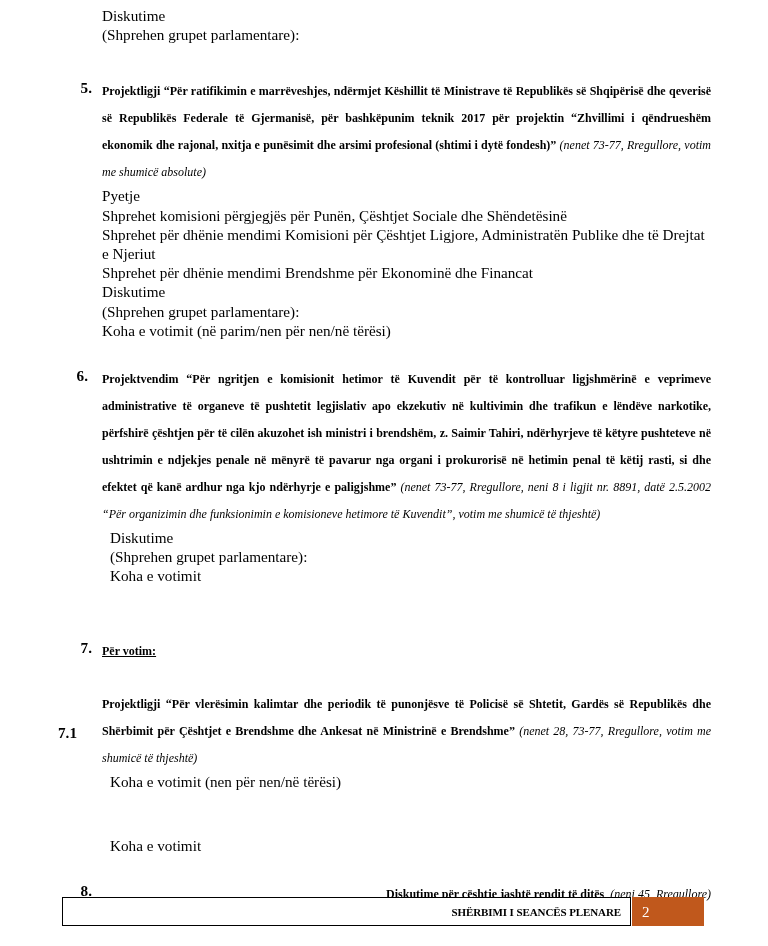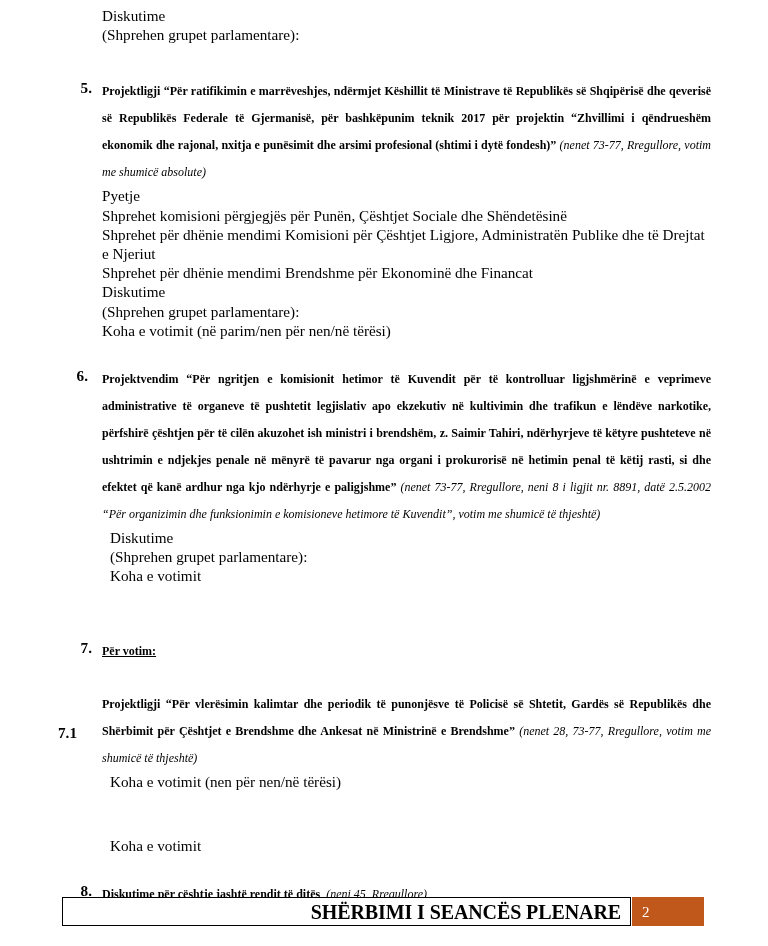--- a/index.html
+++ b/index.html
@@ -96,21 +96,21 @@
     height: 29px;
     box-sizing: border-box;
     border: 1.6px solid #000000;
     background: #ffffff;
   }
   .footer-title {
     position: absolute;
     right: 9px;
     top: 50%;
     transform: translateY(-50%);
-    font-size: 20px;
+    font-size: 11px;
     font-weight: bold;
     letter-spacing: -0.1px;
     white-space: nowrap;
   }
   .footer-pagebox {
     position: absolute;
     left: 570px;
     top: 0;
     width: 72px;
     height: 29px;
@@ -180,21 +180,21 @@
 
     <div class="spacer-xl"></div>
     <div class="spacer-s"></div>
 
     <p class="plainline ind2">Koha e votimit</p>
 
     <div class="spacer-l"></div>
 
     <div class="block">
       <span class="marker">8.</span>
-      <p class="para bold" style="text-align:left;"><span>Diskutime për çështje jashtë rendit të ditës</span>&nbsp; <span class="it">(neni 45, Rregullore)</span></p>
+      <p class="para bold" style="text-align:right;"><span>Diskutime për çështje jashtë rendit të ditës</span>&nbsp; <span class="it">(neni 45, Rregullore)</span></p>
     </div>
     <p class="plainline ind2">Koha e diskutimeve deri në 60 minuta</p>
 
   </div>
 
   <div class="footer">
     <div class="footer-box">
       <span class="footer-title">SHËRBIMI I SEANCËS PLENARE</span>
     </div>
     <div class="footer-pagebox">

